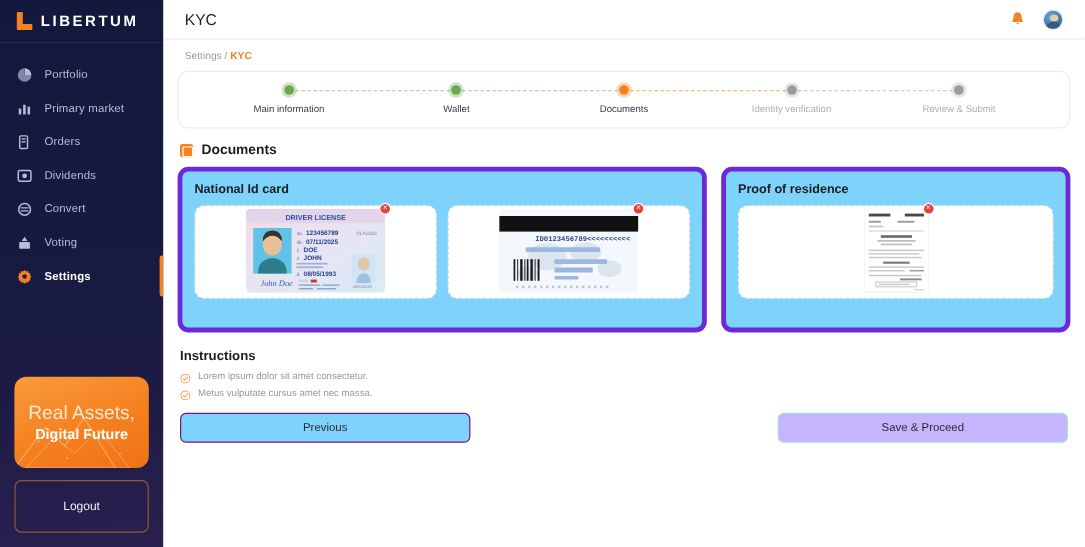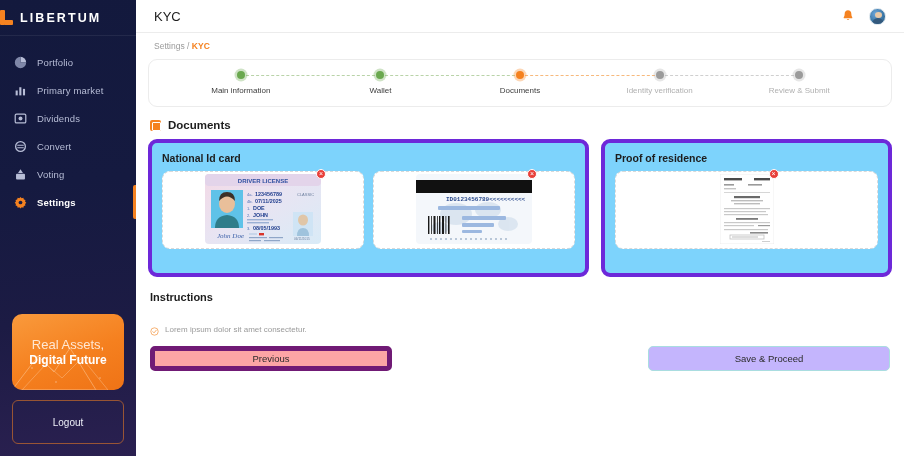--- a/index.html
+++ b/index.html
@@ -16,20 +16,21 @@
   .sidebar {
     width: 136px; height: 456px;
     background: linear-gradient(175deg, #13193d 0%, #151a40 40%, #1c1b44 70%, #2a2050 100%);
     position: relative;
     flex: 0 0 136px;
     display: flex; flex-direction: column;
   }
   .brand {
     height: 36px;
     display: flex; align-items: center;
+    padding-left: 14px;
     gap: 7px;
     border-bottom: 1px solid rgba(255,255,255,0.07);
   }
   .brand-mark {
     width: 13px; height: 15px; position: relative;
   }
   .brand-mark::before {
     content: ""; position: absolute; left: 0; top: 0;
     width: 5px; height: 15px; background: #f58220; border-radius: 1px;
   }
@@ -62,21 +63,21 @@
 
   .promo {
     margin: 0 12px 10px 12px;
     height: 76px; border-radius: 10px;
     background: linear-gradient(160deg, #f99a3c 0%, #f5801f 55%, #ef7316 100%);
     position: relative; overflow: hidden;
     display: flex; flex-direction: column; align-items: center; justify-content: center;
     cursor: pointer;
   }
   .promo svg.promo-art { position: absolute; left: 0; bottom: 0; width: 112px; height: 52px; opacity: .45; }
-  .promo-l1 { color: #ffe7d2; font-size: 13px; position: relative; z-index: 2; }
+  .promo-l1 { color: #ffe7d2; font-size: 16px; position: relative; z-index: 2; }
   .promo-l2 { color: #ffffff; font-size: 12px; font-weight: 700; position: relative; z-index: 2; margin-top: 1px; }
 
   .logout {
     margin: 0 12px 12px 12px;
     height: 44px; border-radius: 6px;
     border: 1px solid rgba(245,130,32,.55);
     color: #eceef7; font-size: 10px;
     display: flex; align-items: center; justify-content: center;
     background: transparent; cursor: pointer;
   }
@@ -172,33 +173,33 @@
     position: absolute; right: -5px; top: -5px;
     width: 10px; height: 10px; border-radius: 50%;
     background: #e8403a; color: #fff;
     display: flex; align-items: center; justify-content: center;
     font-size: 7px; line-height: 1; z-index: 5; cursor: pointer;
     border: 1px solid #fff;
   }
 
   
   .instructions { margin: 14px 0 0 2px; }
-  .instructions h3 { font-size: 11px; font-weight: 700; color: #1d1d1d; margin-bottom: 22px; }
+  .instructions h3 { font-size: 11px; font-weight: 700; color: #1d1d1d; margin-bottom: 6px; }
   .inst-item { display: flex; align-items: center; gap: 6px; margin-bottom: 5px; }
   .inst-icon { width: 9px; height: 9px; flex: 0 0 9px; }
   .inst-text { font-size: 8px; color: #9a9a9a; }
 
   
   .btn-row { display: flex; justify-content: space-between; margin-top: 12px; padding: 0 2px; }
   .btn {
     width: 242px; height: 25px; border-radius: 5px;
     display: flex; align-items: center; justify-content: center;
     font-size: 9.5px; cursor: pointer;
   }
-  .btn-prev { background: #fca5a5; border: 5px solid #701a75; color: #2b2b2b; }
+  .btn-prev { background: #7dd3fc; border: 1px solid #701a75; color: #2b2b2b; }
   .btn-next { background: #c4b5fd; border: 1px solid #a9dde0; color: #2b2b2b; }
 </style>
 </head>
 <body>
 
 <aside class="sidebar">
 
   <div class="brand">
     <span class="brand-mark"></span>
     <span class="brand-name">LIBERTUM</span>
@@ -221,20 +222,30 @@
       <span class="nav-icon">
         <svg viewBox="0 0 16 16">
             <rect x="2" y="8" width="2.6" height="6" fill="#b7bdd6"></rect>
             <rect x="6.5" y="4" width="2.6" height="10" fill="#b7bdd6"></rect>
             <rect x="11" y="6" width="2.6" height="8" fill="#b7bdd6"></rect>
           </svg>
       </span>
       <span class="nav-label">Primary market</span>
     </div>
 
+    <div class="nav-item">
+      <span class="nav-icon">
+        <svg viewBox="0 0 16 16">
+            <rect x="3" y="1.5" width="8" height="13" rx="1.4" fill="none" stroke="#b7bdd6" stroke-width="1.5"></rect>
+            <rect x="5" y="4" width="4" height="1.4" fill="#b7bdd6"></rect>
+            <rect x="5" y="7" width="4" height="1.4" fill="#b7bdd6"></rect>
+          </svg>
+      </span>
+      <span class="nav-label">Orders</span>
+    </div>
 
     <div class="nav-item">
       <span class="nav-icon">
         <svg viewBox="0 0 16 16">
             <rect x="1.5" y="2.5" width="13" height="11" rx="1.6" fill="none" stroke="#b7bdd6" stroke-width="1.5"></rect>
             <circle cx="8" cy="8" r="2.4" fill="#b7bdd6"></circle>
           </svg>
       </span>
       <span class="nav-label">Dividends</span>
     </div>
@@ -497,20 +508,29 @@
       <div class="inst-item">
         <span class="inst-icon">
           <svg viewBox="0 0 16 16" width="9" height="9">
               <circle cx="8" cy="8" r="6.6" fill="none" stroke="#f5a55c" stroke-width="1.5"></circle>
               <path d="M5 8.2 L7.2 10.4 L11.2 5.6" fill="none" stroke="#f5a55c" stroke-width="1.6" stroke-linecap="round" stroke-linejoin="round"></path>
             </svg>
         </span>
         <span class="inst-text">Lorem ipsum dolor sit amet consectetur.</span>
       </div>
 
+      <div class="inst-item">
+        <span class="inst-icon">
+          <svg viewBox="0 0 16 16" width="9" height="9">
+              <circle cx="8" cy="8" r="6.6" fill="none" stroke="#f5a55c" stroke-width="1.5"></circle>
+              <path d="M5 8.2 L7.2 10.4 L11.2 5.6" fill="none" stroke="#f5a55c" stroke-width="1.6" stroke-linecap="round" stroke-linejoin="round"></path>
+            </svg>
+        </span>
+        <span class="inst-text">Metus vulputate cursus amet nec massa.</span>
+      </div>
     </div>
 
     <div class="btn-row">
       <div class="btn btn-prev">Previous</div>
       <div class="btn btn-next">Save &amp; Proceed</div>
     </div>
 
   </div>
 </div>
 

